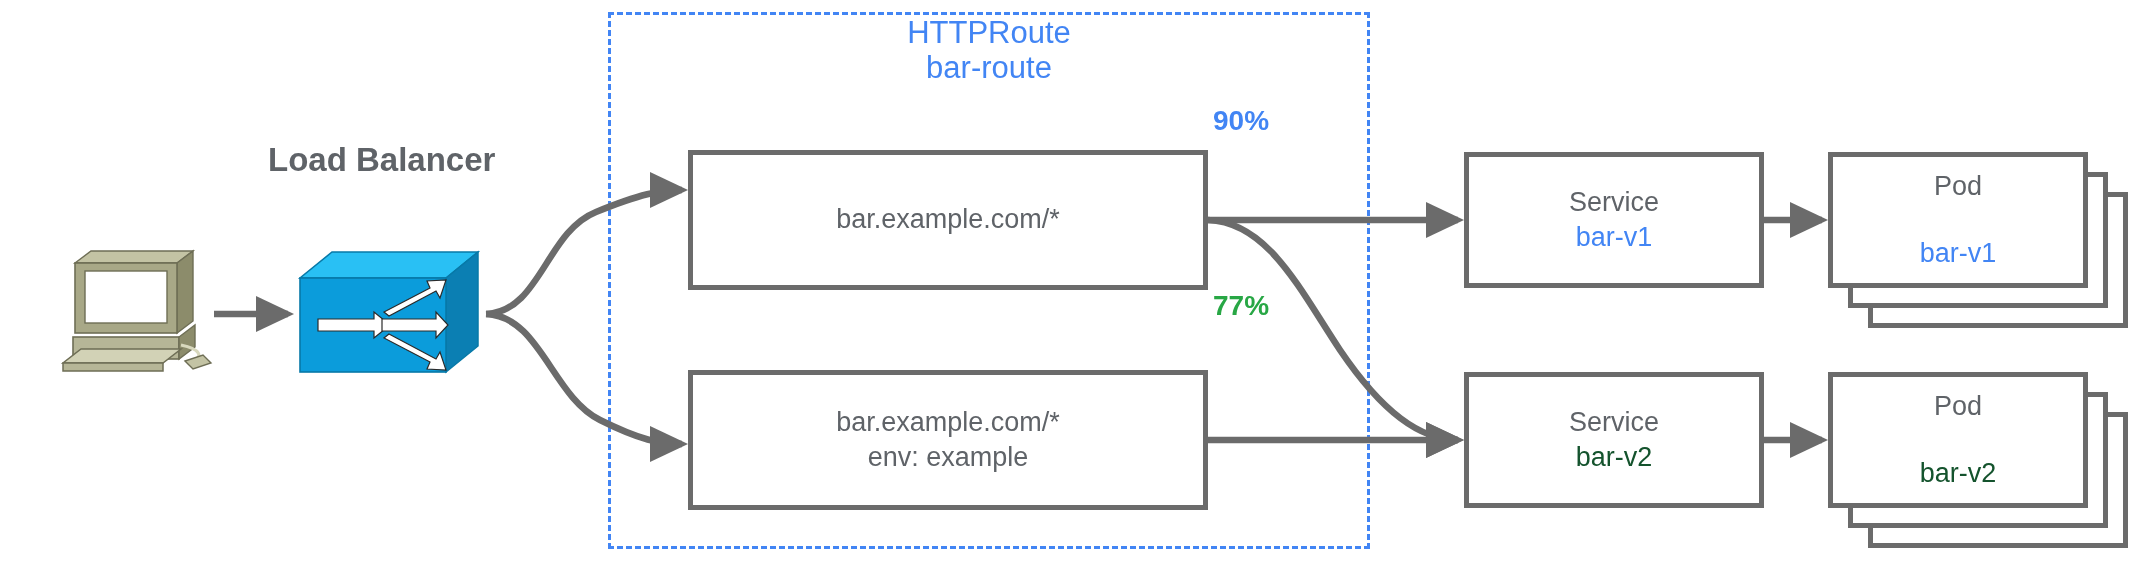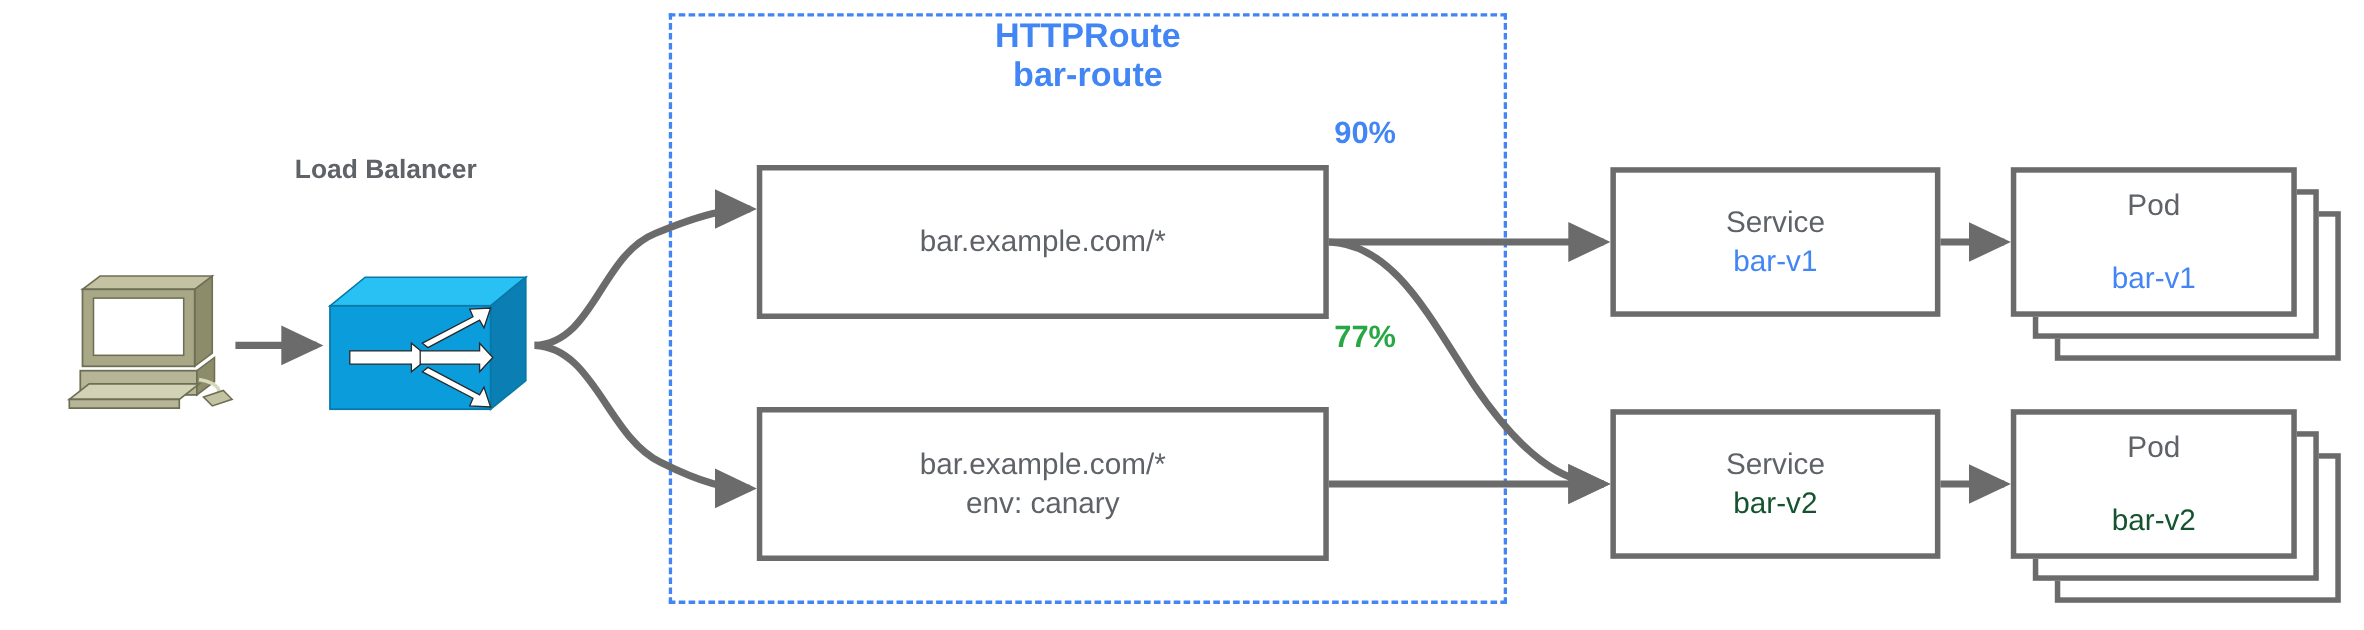--- a/index.html
+++ b/index.html
@@ -4,30 +4,30 @@
 <style>
   html,body{margin:0;padding:0;background:#ffffff;}
   body{width:2149px;height:573px;font-family:"Liberation Sans",sans-serif;overflow:hidden;}
   #stage{position:relative;width:2149px;height:573px;background:#fff;}
   #wires{position:absolute;left:0;top:0;width:2149px;height:573px;}
 
   .lbl{position:absolute;color:#5f6368;font-weight:700;white-space:nowrap;}
 
   .route-title{
     position:absolute;left:608px;top:16px;width:762px;
-    text-align:center;color:#4285F4;font-weight:700;font-size:31px;line-height:1.12;
+    text-align:center;color:#4285F4;font-weight:400;font-size:31px;line-height:1.12;
   }
   .route-title div{white-space:nowrap;}
 
   .dashed-group{
     position:absolute;left:608px;top:12px;width:762px;height:537px;
     border:3px dashed #4285F4;box-sizing:border-box;background:transparent;
   }
 
-  .lb-label{left:268px;top:141px;font-size:24px;color:#5f6368;text-align:right;}
+  .lb-label{left:268px;top:141px;font-size:33px;color:#5f6368;text-align:right;}
 
   .box{
     position:absolute;box-sizing:border-box;border:5px solid #6b6b6b;background:#fff;
     display:flex;flex-direction:column;align-items:center;justify-content:center;
     color:#5f6368;font-size:27px;font-weight:400;line-height:1.30;text-align:center;
   }
   .box .l2{font-weight:400;}
   .blue{color:#4285F4;}
   .green{color:#14532d;}
 
@@ -95,21 +95,21 @@
     <div>HTTPRoute</div>
     <div>bar-route</div>
   </div>
 
   <div class="box" style="left:688px;top:150px;width:520px;height:140px;">
     <span>bar.example.com/*</span>
   </div>
 
   <div class="box" style="left:688px;top:370px;width:520px;height:140px;">
     <span>bar.example.com/*</span>
-    <span>env: canary</span>
+    <span>env: example</span>
   </div>
 
   <div class="pct p90">90%</div>
   <div class="pct p10">77%</div>
 
   <div class="box" style="left:1464px;top:152px;width:300px;height:136px;">
     <span>Service</span>
     <span class="l2 blue">bar-v1</span>
   </div>
 

